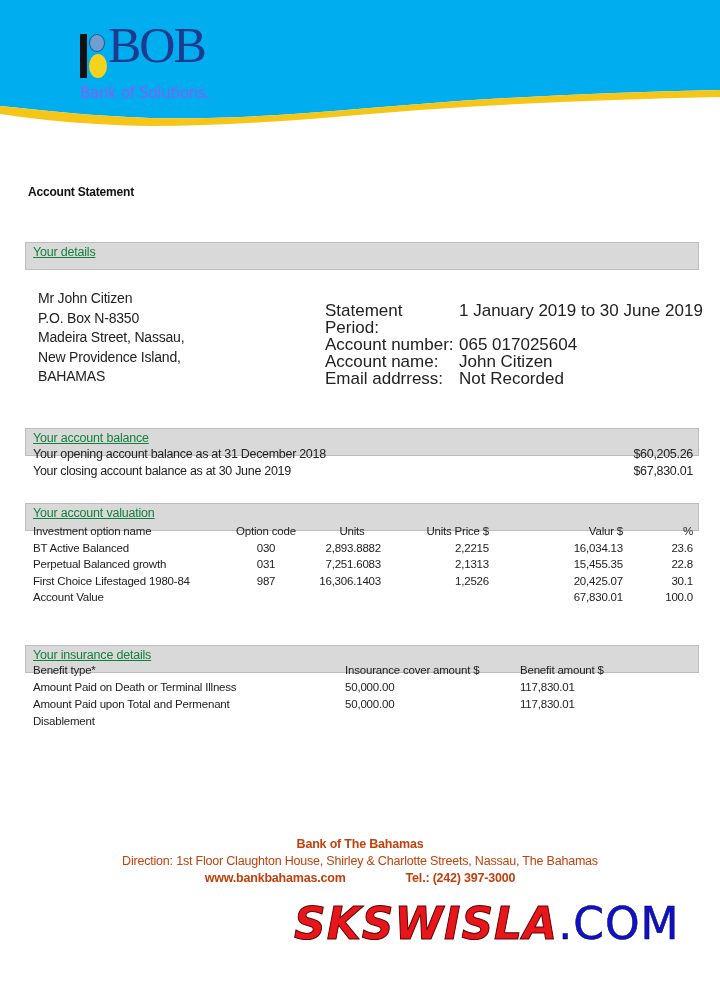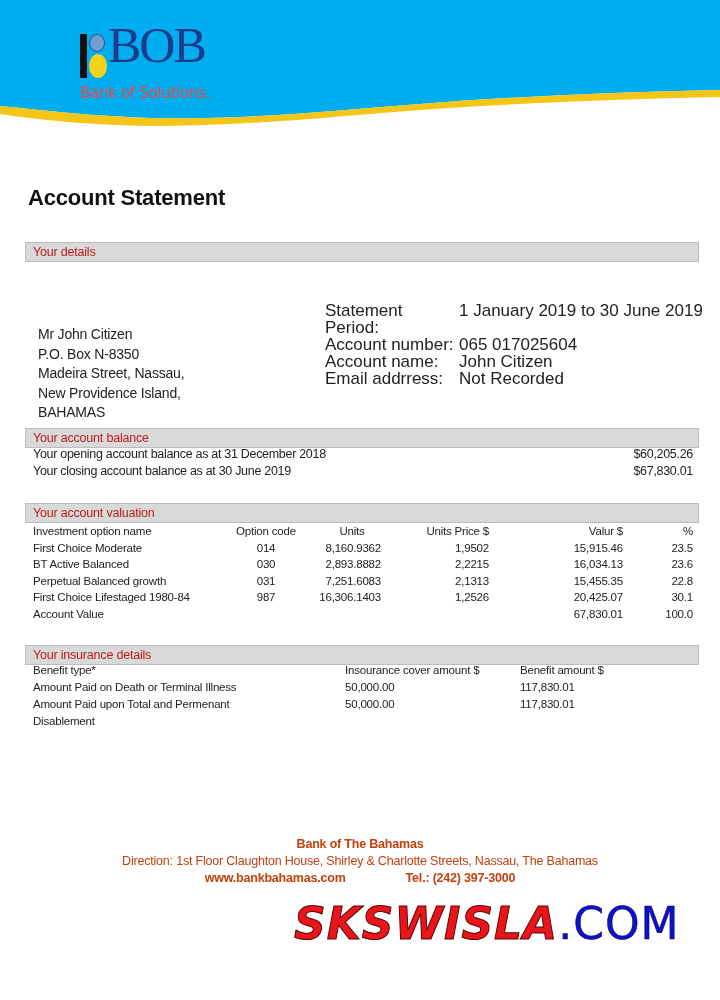--- a/index.html
+++ b/index.html
@@ -7,27 +7,27 @@
     body { position: relative; font-family: "Liberation Sans", "DejaVu Sans", sans-serif; color: #1a1a1a; }
 
     .header { position: absolute; left: 0; top: 0; width: 720px; height: 140px; }
     .header svg { position: absolute; left: 0; top: 0; }
     .logo { position: absolute; left: 78px; top: 30px; width: 180px; height: 80px; }
     .logo-mark { position: absolute; left: 0; top: 2px; width: 38px; height: 50px; }
     .logo-bar { position: absolute; left: 2px; top: 2px; width: 7px; height: 44px; background: #111; }
     .logo-globe { position: absolute; left: 11px; top: 2px; width: 16px; height: 18px; border-radius: 50%; background: #6f9fd0; border: 1px solid #2c4f8a; }
     .logo-sun { position: absolute; left: 11px; top: 22px; width: 18px; height: 24px; border-radius: 50%; background: #f5d21e; }
     .logo-text { position: absolute; left: 30px; top: -10px; font-family: "Liberation Serif", "DejaVu Serif", serif; font-size: 50px; color: #1e3a8f; letter-spacing: -2px; line-height: 1; }
-    .logo-tag { position: absolute; left: 2px; top: 54px; font-family: "DejaVu Sans", sans-serif; font-size: 15px; color: #ef4444; letter-spacing: -0.3px; }
+    .logo-tag { position: absolute; left: 2px; top: 54px; font-family: "DejaVu Sans", sans-serif; font-size: 15px; color: #8b5cf6; letter-spacing: -0.3px; }
 
-    .doc-title { position: absolute; left: 28px; top: 185px; font-size: 22px; font-weight: bold; color: #111; letter-spacing: -0.2px; }
+    .doc-title { position: absolute; left: 28px; top: 185px; font-size: 12px; font-weight: bold; color: #111; letter-spacing: -0.2px; }
 
-    .section-bar { position: absolute; left: 25px; width: 674px; height: 20px; background: #d9d9d9; border: 1px solid #bdbdbd; font-size: 12.5px; color: #b91c1c; padding: 2px 7px; line-height: 15px; letter-spacing: -0.2px; }
+    .section-bar { position: absolute; left: 25px; width: 674px; height: 28px; background: #d9d9d9; border: 1px solid #bdbdbd; font-size: 12.5px; color: #15803d; padding: 2px 7px; line-height: 15px; letter-spacing: -0.2px; text-decoration: underline; }
 
-    .address { position: absolute; left: 38px; top: 289px; font-size: 14px; line-height: 19.5px; color: #222; letter-spacing: -0.2px; margin-top: 36px; }
+    .address { position: absolute; left: 38px; top: 289px; font-size: 14px; line-height: 19.5px; color: #222; letter-spacing: -0.2px; }
     .details-grid { position: absolute; left: 325px; top: 302px; font-size: 17px; line-height: 17px; color: #222; }
     .details-row { display: flex; }
     .details-row .lbl { width: 134px; }
 
     .bal-row { position: absolute; left: 33px; width: 660px; font-size: 12.5px; display: flex; justify-content: space-between; letter-spacing: -0.3px; color: #222; }
 
     .val-table { position: absolute; left: 33px; top: 523px; width: 660px; font-size: 11.5px; color: #222; border-collapse: collapse; letter-spacing: -0.2px; }
     .val-table td, .val-table th { font-weight: normal; padding: 0; height: 16.5px; white-space: nowrap; }
     .c-name { width: 198px; text-align: left; }
     .c-code { width: 70px; text-align: center; }
@@ -113,28 +113,20 @@
   <tbody>
       <tr>
     <th class="c-name">Investment option name</th>
     <th class="c-code">Option code</th>
     <th class="c-units th-units">Units</th>
     <th class="c-price">Units Price $</th>
     <th class="c-val">Valur $</th>
     <th class="c-pct">%</th>
   </tr>
   <tr>
-    <td class="c-name">First Choice Moderate</td>
-    <td class="c-code">014</td>
-    <td class="c-units">8,160.9362</td>
-    <td class="c-price">1,9502</td>
-    <td class="c-val">15,915.46</td>
-    <td class="c-pct">23.5</td>
-  </tr>
-  <tr>
     <td class="c-name">BT Active Balanced</td>
     <td class="c-code">030</td>
     <td class="c-units">2,893.8882</td>
     <td class="c-price">2,2215</td>
     <td class="c-val">16,034.13</td>
     <td class="c-pct">23.6</td>
   </tr>
   <tr>
     <td class="c-name">Perpetual Balanced growth</td>
     <td class="c-code">031</td>

